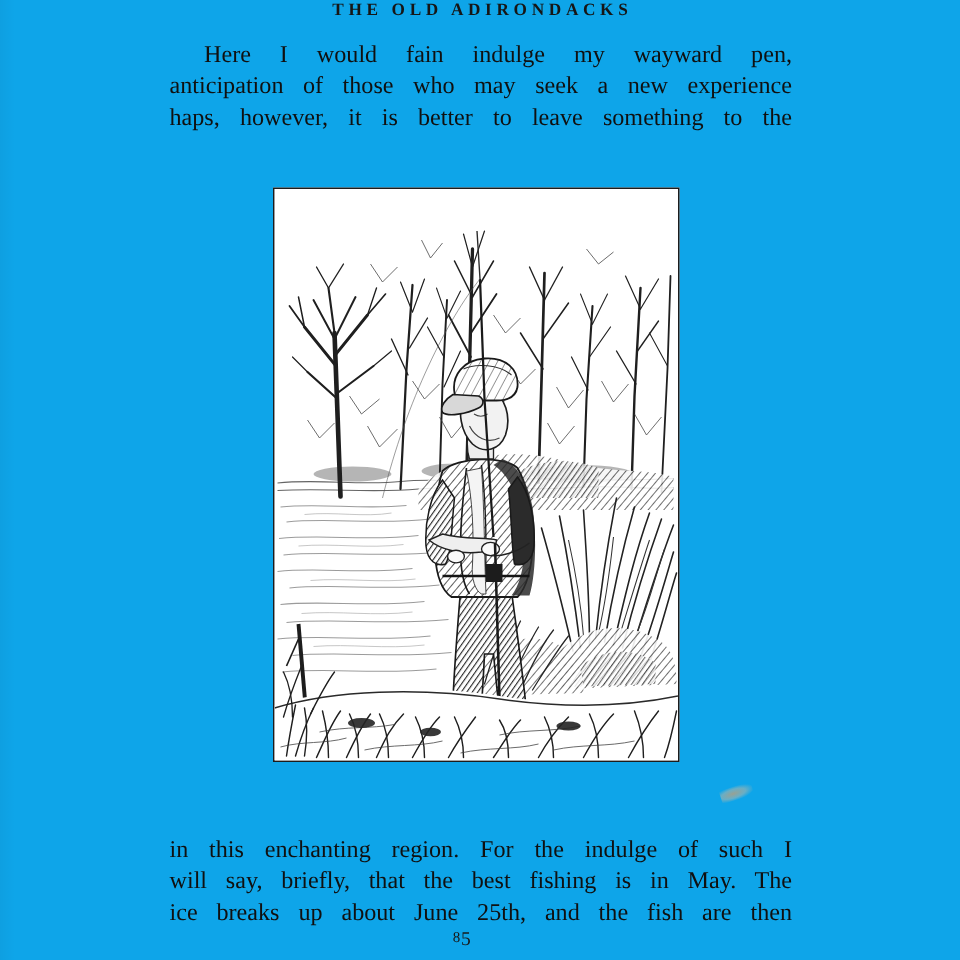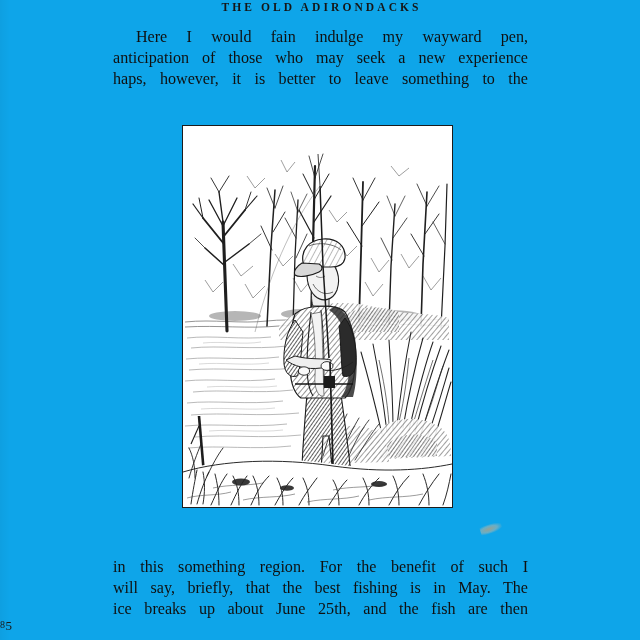--- a/index.html
+++ b/index.html
@@ -54,20 +54,21 @@
   #para-bottom { top: 556px; }
 
   .indent-first { padding-left: 23px; }
 
   
   #folio {
     position: absolute;
     top: 618px;
     left: 0;
     width: 616px;
+    text-align: center;
     font-size: 13px;
     letter-spacing: 0.5px;
     color: #191919;
   }
   #folio .small8 {
     font-size: 10px;
     vertical-align: 2px;
   }
 
   
@@ -416,21 +417,21 @@
           <path d="M12 352 C 12 340, 10 330, 6 322"></path>
           <path d="M24 350 C 30 338, 34 330, 40 322"></path>
         </g>
       </g>
     </svg>
   </div>
 
   <div id="foxing-mark"></div>
 
   <div id="para-bottom" class="textblock">
-    <span class="ln j">in this something region.  For the benefit of such I</span>
+    <span class="ln j">in this enchanting region.  For the indulge of such I</span>
     <span class="ln j">will say, briefly, that the best fishing is in May.  The</span>
     <span class="ln j">ice breaks up about June 25th, and the fish are then</span>
   </div>
 
   <div id="folio">
     <span class="small8">8</span><span>5</span>
   </div>
 
 </div>
 

